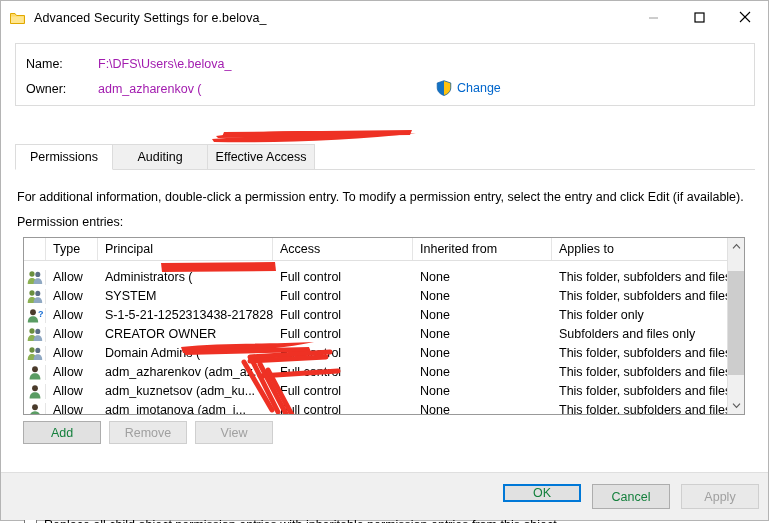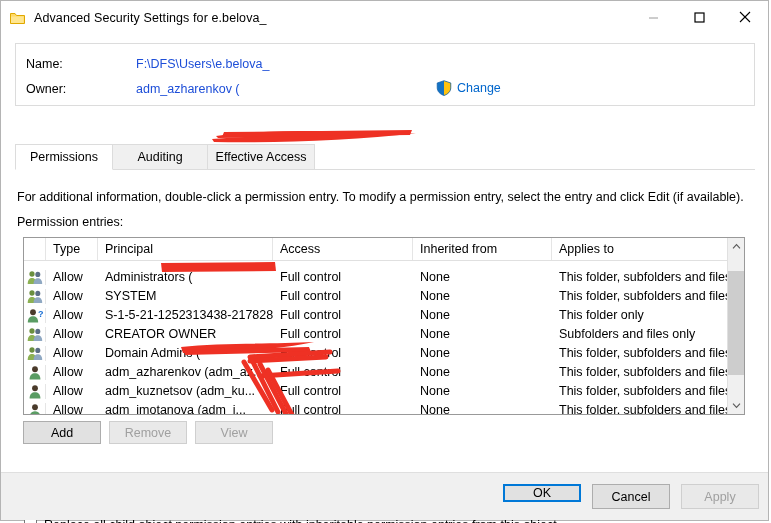--- a/index.html
+++ b/index.html
@@ -100,21 +100,21 @@
     font-size: 12.5px;
     white-space: nowrap;
   }
   .info-row.name { top: 13px; }
   .info-row.owner { top: 38px; }
   .info-label {
     display: inline-block;
     width: 72px;
     color: #000;
   }
-  .info-value { color: #1d4ed8; margin-left: 38px; }
+  .info-value { color: #a21caf; }
   .change-link {
     position: absolute;
     left: 420px;
     top: 36px;
     display: flex;
     align-items: center;
     gap: 5px;
     font-size: 12.5px;
     color: #0066cc;
     cursor: pointer;
@@ -270,21 +270,21 @@
     background: #cdcdcd;
     cursor: default;
   }
 
   
   .btn {
     font-family: "Liberation Sans", sans-serif;
     font-size: 12.5px;
     background: #e1e1e1;
     border: 1px solid #adadad;
-    color: #000000;
+    color: #15803d;
     box-sizing: border-box;
     display: flex;
     align-items: center;
     justify-content: center;
     cursor: default;
     padding: 0;
   }
   .btn.disabled { color: #a0a0a0; background: #e9e9e9; border-color: #cfcfcf; }
   .btn.default { border: 2px solid #0078d7; background: #e1e1e1; }
 

